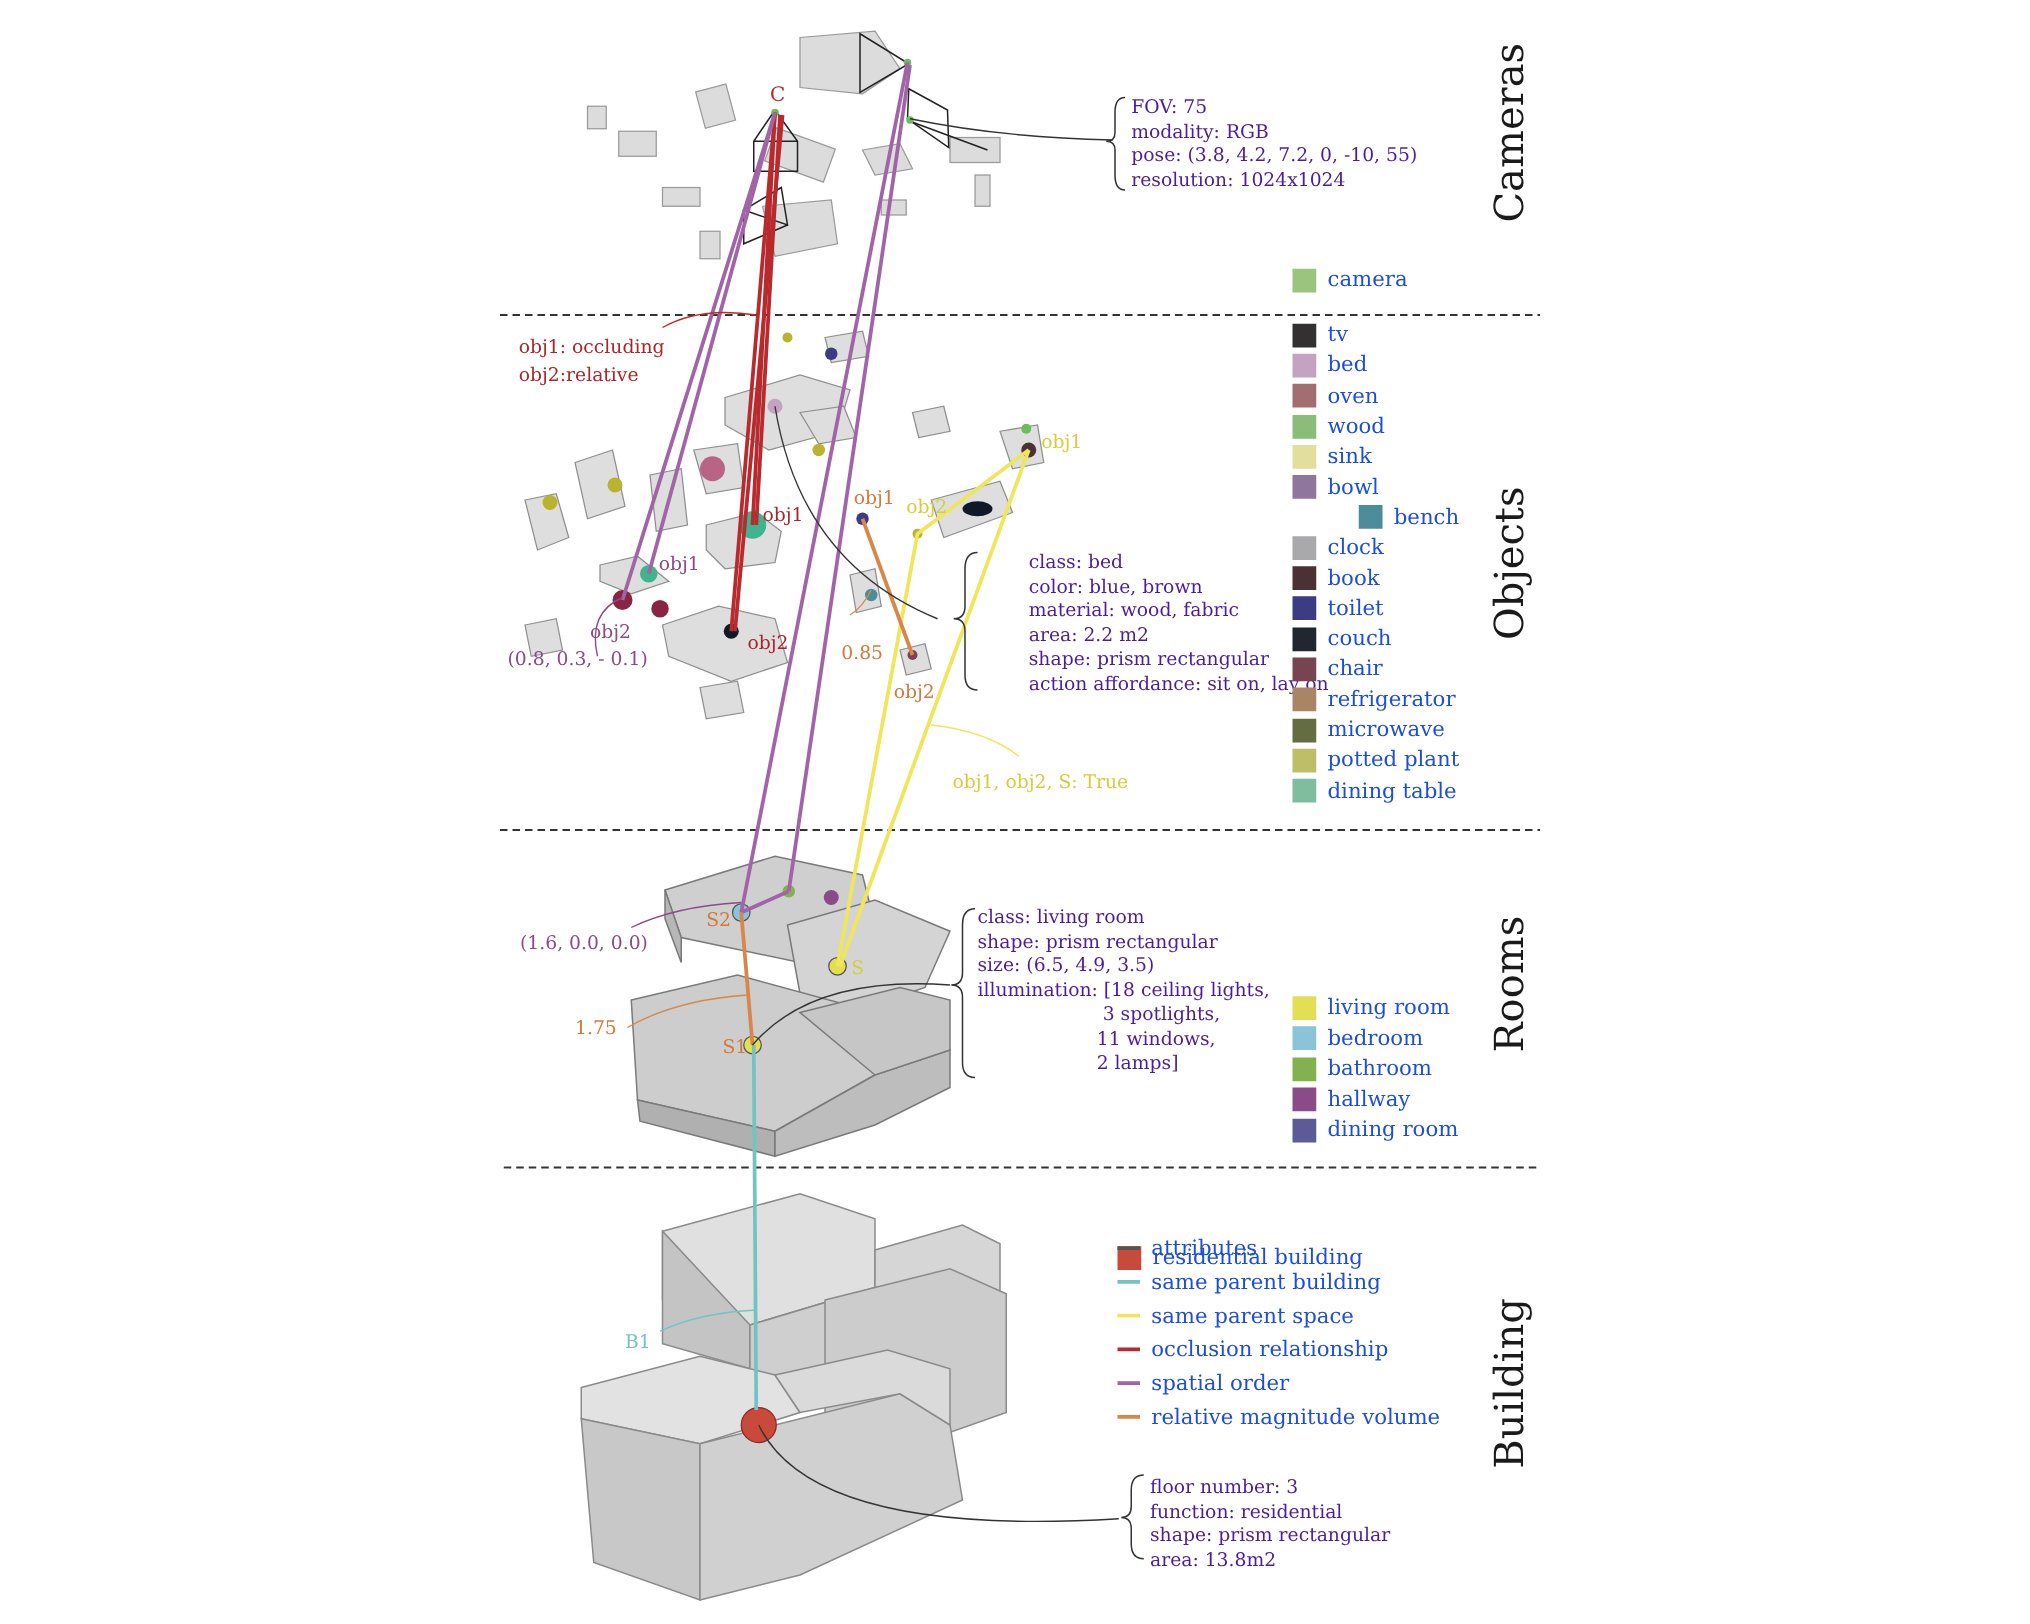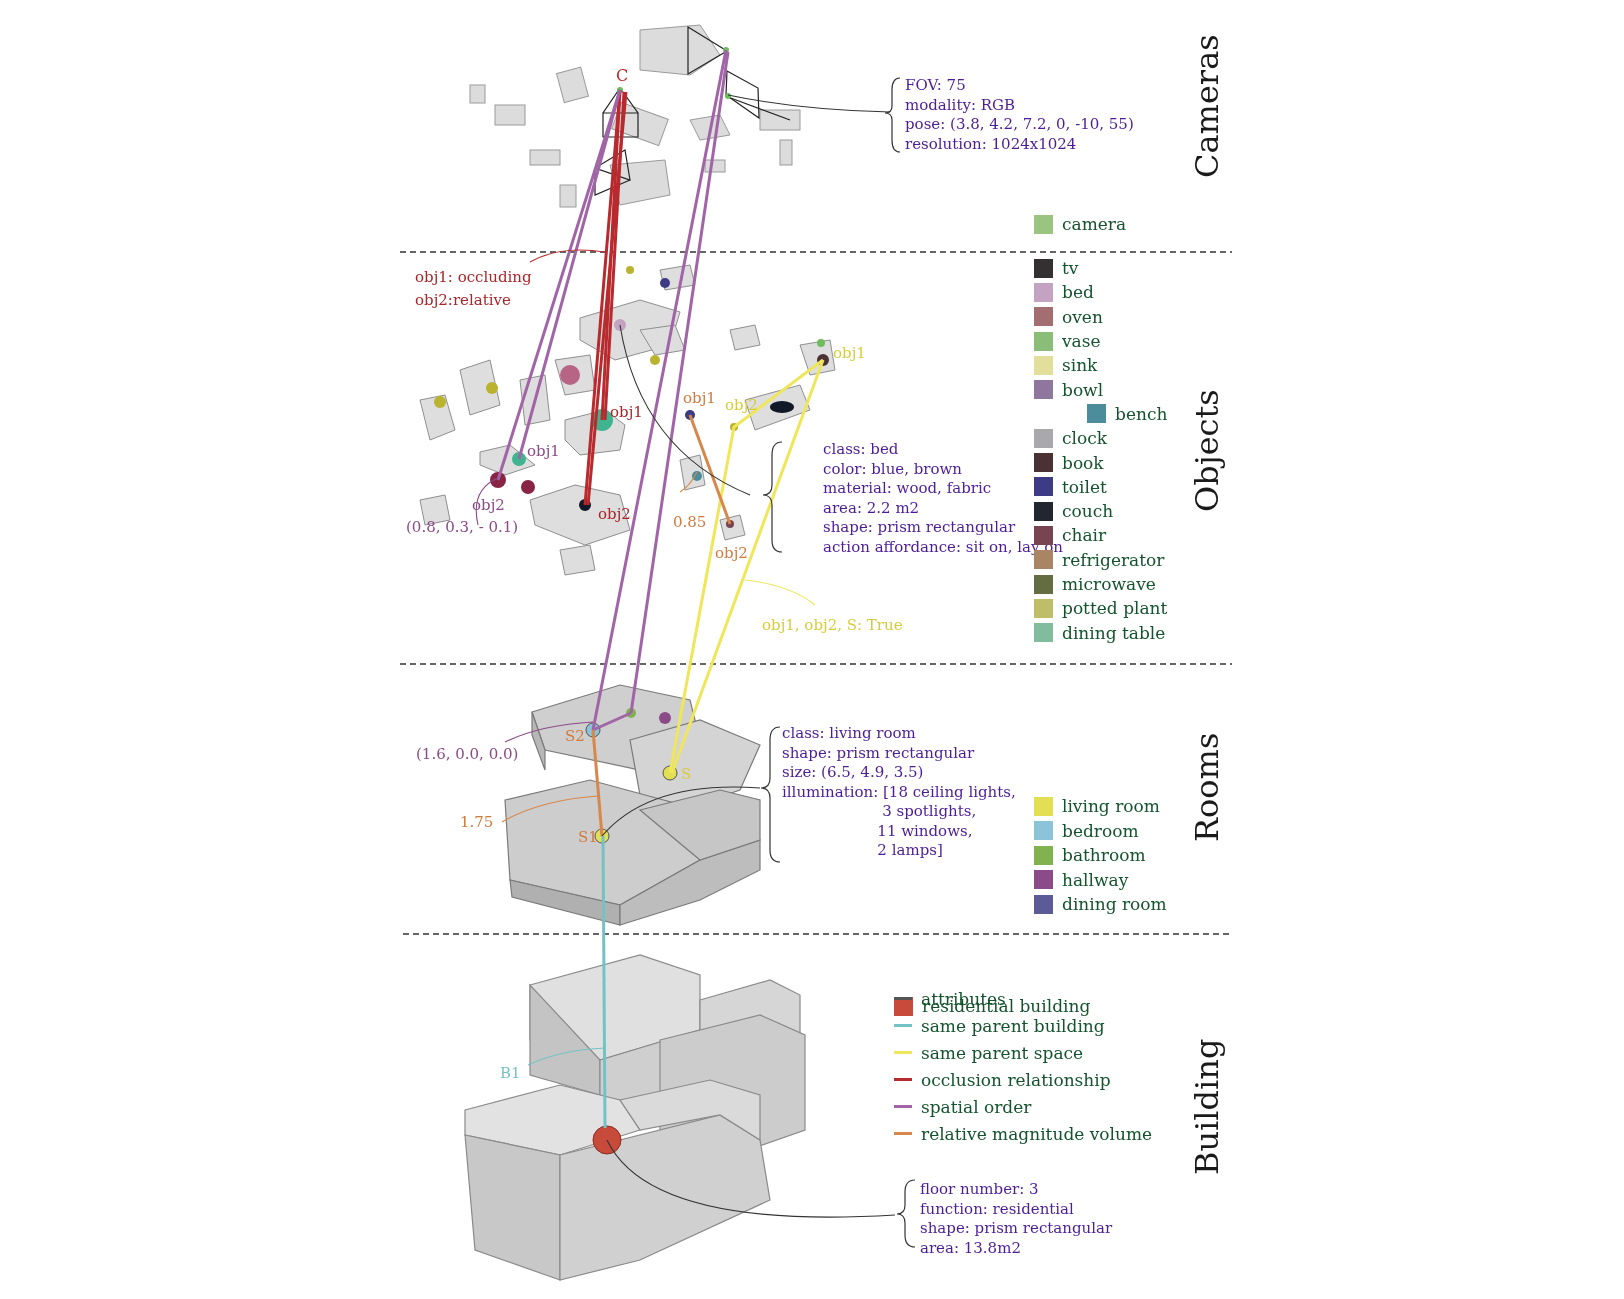--- a/index.html
+++ b/index.html
@@ -5,21 +5,21 @@
   html,body{margin:0;padding:0;background:#ffffff;}
   body{width:1624px;height:1299px;position:relative;overflow:hidden;font-family:"DejaVu Serif","Liberation Serif",serif;color:#222;}
   #scene{position:absolute;left:0;top:0;width:1624px;height:1299px;}
   .lbl{position:absolute;font-family:"DejaVu Serif","Liberation Serif",serif;font-size:15px;line-height:19px;white-space:pre;}
   .attr-block{position:absolute;font-family:"DejaVu Serif","Liberation Serif",serif;font-size:15px;line-height:19.5px;color:#4c1d95;}
   .attr-block div{white-space:pre;}
   .section-title{position:absolute;font-family:"DejaVu Serif","Liberation Serif",serif;font-size:32px;color:#1a1a1a;transform:rotate(-90deg);transform-origin:left top;white-space:nowrap;}
   .legend{position:absolute;}
   .legend-item{display:flex;align-items:center;height:24px;}
   .swatch{width:19px;height:19px;margin-right:9px;flex:none;}
-  .legend-text{font-family:"DejaVu Serif","Liberation Serif",serif;font-size:17px;color:#14532d;}
+  .legend-text{font-family:"DejaVu Serif","Liberation Serif",serif;font-size:17px;color:#1d4ed8;}
   .line-swatch{width:18px;height:3px;margin-right:9px;flex:none;}
 </style>
 </head>
 <body>
 
 <svg id="scene" viewBox="0 0 1624 1299" xmlns="http://www.w3.org/2000/svg">
 
   <g fill="#dcdcdc" stroke="#9a9a9a" stroke-width="1">
     <path d="M640 30 L700 25 L720 55 L690 75 L640 70 Z"></path>
     <rect x="560" y="70" width="25" height="30" transform="rotate(-15 572 85)"></rect>
@@ -246,21 +246,21 @@
     <div class="legend-item" style="height: 24.3px;">
       <span class="swatch" style="background: rgb(195, 163, 193);"></span>
       <span class="legend-text">bed</span>
     </div>
     <div class="legend-item" style="height: 24.3px;">
       <span class="swatch" style="background: rgb(162, 110, 113);"></span>
       <span class="legend-text">oven</span>
     </div>
     <div class="legend-item" style="height: 24.3px;">
       <span class="swatch" style="background: rgb(138, 189, 119);"></span>
-      <span class="legend-text">vase</span>
+      <span class="legend-text">wood</span>
     </div>
     <div class="legend-item" style="height: 24.3px;">
       <span class="swatch" style="background: rgb(226, 222, 156);"></span>
       <span class="legend-text">sink</span>
     </div>
     <div class="legend-item" style="height: 24.3px;">
       <span class="swatch" style="background: rgb(142, 118, 156);"></span>
       <span class="legend-text">bowl</span>
     </div>
     <div class="legend-item" style="height: 24.3px; justify-content: flex-end;">

